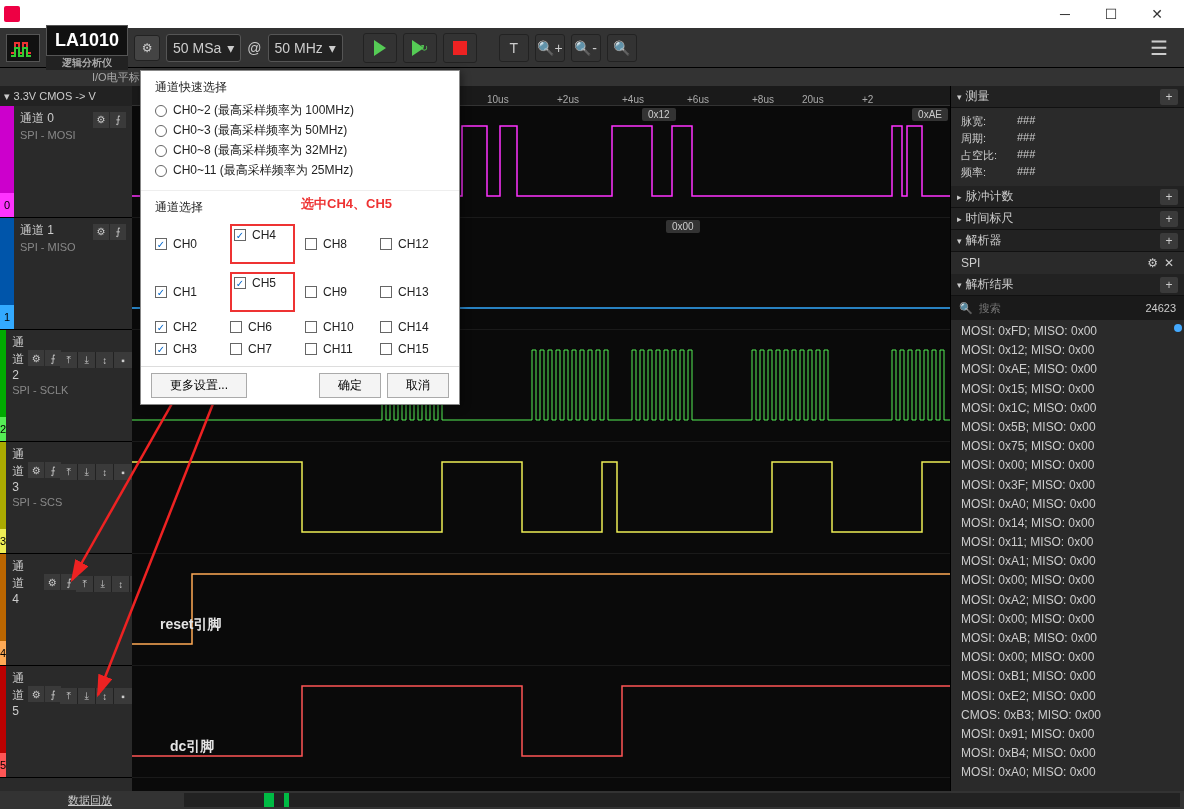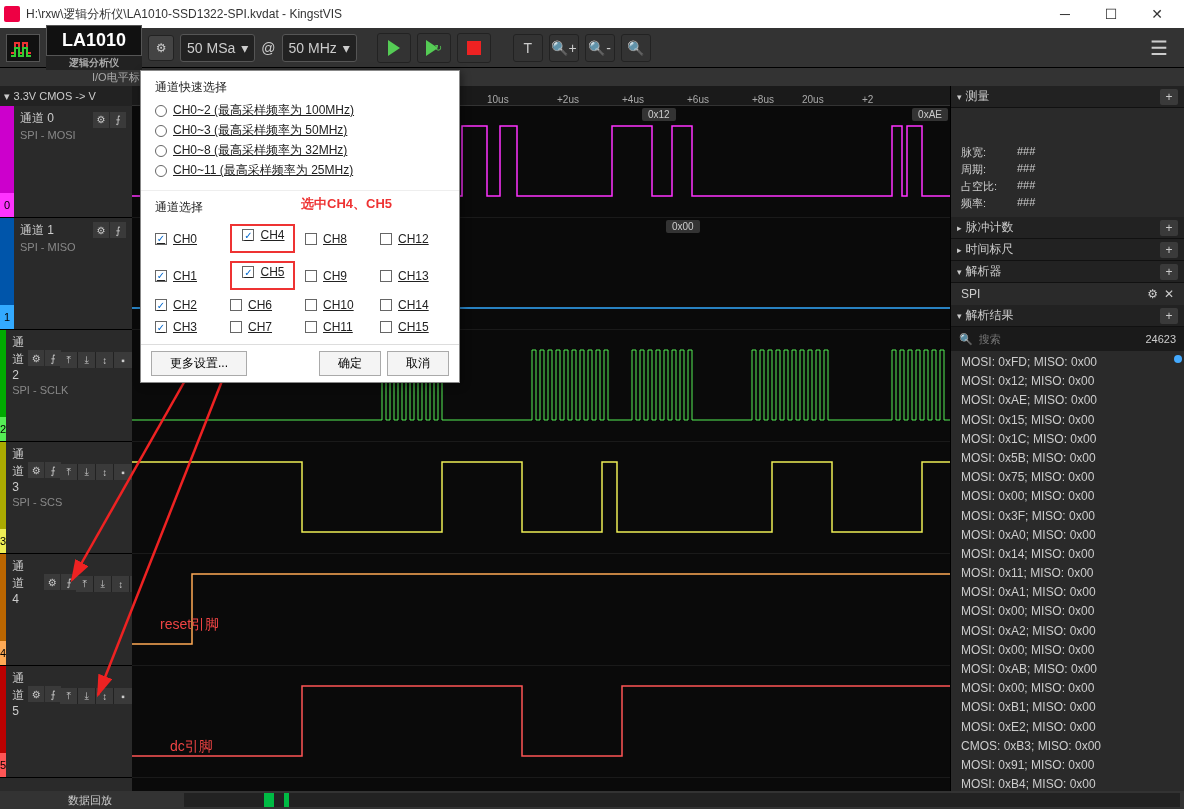--- a/index.html
+++ b/index.html
@@ -4,21 +4,21 @@
 <style>
 * { margin:0; padding:0; box-sizing:border-box; font-family:"Microsoft YaHei",Arial,sans-serif; }
 body { background:#1e1e1e; color:#ccc; width:1184px; height:809px; overflow:hidden; font-size:12px; position:relative; }
 .titlebar { height:28px; background:#fff; display:flex; align-items:center; padding:0 4px; color:#333; }
 .titlebar .icon { width:16px; height:16px; background:#e04; border-radius:2px; margin-right:6px; }
 .titlebar-controls { margin-left:auto; display:flex; }
 .titlebar-controls div { width:46px; height:28px; display:flex; align-items:center; justify-content:center; font-size:14px; }
 .toolbar { height:40px; background:#333; display:flex; align-items:center; padding:0 6px; gap:6px; border-bottom:1px solid #000; }
 .logo-box { width:34px; height:28px; background:#111; border:1px solid #555; display:flex; align-items:center; justify-content:center; }
 .logo-box svg { width:26px; height:20px; }
-.device-label { background:#111; padding:4px 15px; font-size:18px; font-weight:bold; color:#fff; border:1px solid #555; }
+.device-label { background:#111; padding:4px 8px; font-size:18px; font-weight:bold; color:#fff; border:1px solid #555; }
 .gear-btn { width:26px; height:26px; background:#444; border:1px solid #222; display:flex; align-items:center; justify-content:center; border-radius:3px; }
 .dropdown { height:28px; background:#222; border:1px solid #555; display:flex; align-items:center; padding:0 6px; font-size:14px; border-radius:3px; }
 .dropdown::after { content:"▾"; margin-left:6px; }
 .at-sym { font-size:14px; }
 .play-btn { width:34px; height:30px; background:#333; border:1px solid #222; display:flex; align-items:center; justify-content:center; border-radius:3px; }
 .tri-green { width:0; height:0; border-left:12px solid #5c5; border-top:8px solid transparent; border-bottom:8px solid transparent; }
 .stop-btn { width:34px; height:30px; background:#333; border:1px solid #222; display:flex; align-items:center; justify-content:center; border-radius:3px; }
 .stop-sq { width:14px; height:14px; background:#e22; }
 .tool-btn { width:30px; height:28px; background:#333; border:1px solid #222; display:flex; align-items:center; justify-content:center; border-radius:3px; font-size:14px; }
 .menu-icon { margin-left:auto; font-size:20px; padding:0 10px; }
@@ -45,59 +45,58 @@
 .ruler { height:20px; background:#1a1a1a; display:flex; align-items:flex-end; font-size:10px; color:#aaa; position:relative; border-bottom:1px solid #333; }
 .ruler span { position:absolute; }
 .wave-row { height:112px; position:relative; border-bottom:1px solid #1a1a1a; }
 .wave-row svg { width:100%; height:100%; }
 .wave-label { position:absolute; top:2px; background:#333; padding:1px 6px; font-size:10px; border-radius:2px; }
 
 .right-col { width:234px; background:#2a2a2a; border-left:1px solid #000; display:flex; flex-direction:column; }
 .panel-header { height:22px; background:#222; display:flex; align-items:center; padding:0 6px; font-size:12px; border-bottom:1px solid #111; }
 .panel-header .tri { margin-right:4px; font-size:9px; }
 .panel-header .plus { margin-left:auto; width:18px; height:16px; background:#3a3a3a; display:flex; align-items:center; justify-content:center; border-radius:2px; }
-.measure-body { padding:4px 10px; font-size:11px;margin-top:31px; }
+.measure-body { padding:4px 10px; font-size:11px; }
 .measure-body div { display:flex; margin:2px 0; }
 .measure-body .lbl { width:56px; color:#ccc; }
 .parser-row { padding:4px 10px; display:flex; align-items:center; font-size:12px; }
 .parser-row .ctrls { margin-left:auto; display:flex; gap:6px; }
 .search-row { height:24px; background:#1a1a1a; display:flex; align-items:center; padding:0 8px; font-size:11px; }
 .search-row input { background:transparent; border:none; color:#ccc; flex:1; outline:none; font-size:11px; }
 .results { flex:1; overflow:hidden; font-size:12px; padding:2px 10px; line-height:1.6; position:relative; }
 .results .scroll-dot { position:absolute; right:2px; top:4px; width:8px; height:8px; background:#4af; border-radius:50%; }
 
-.bottom-bar { height:18px; background:#333; display:flex; align-items:center; font-size:11px; }
+.bottom-bar { height:18px; background:#333; display:flex; align-items:center; font-size:11px;text-decoration:underline; }
 .bottom-play-lbl { width:180px; text-align:center; color:#ccc; }
 .bottom-scrub { flex:1; height:14px; background:#222; margin:0 4px; position:relative; }
 .bottom-scrub .seg { position:absolute; top:0; height:14px; background:#0b4; }
 
 .dialog { position:absolute; left:140px; top:70px; width:320px; background:#fff; color:#222; border:1px solid #888; box-shadow:2px 2px 8px rgba(0,0,0,0.4); font-size:12px; z-index:10; }
 .dialog-sec { padding:8px 14px; }
 .dialog-title { margin-bottom:6px; }
-.radio-row,.check-row { display:flex; align-items:center; margin:3px 0; gap:6px;text-decoration:underline; }
+.radio-row,.check-row { display:flex; align-items:center; margin:3px 0; gap:6px; }
 .radio { width:12px; height:12px; border:1px solid #666; border-radius:50%; }
 .check { width:12px; height:12px; border:1px solid #666; display:flex; align-items:center; justify-content:center; font-size:10px; }
 .check.on::after { content:"✓"; color:#06c; }
 .ch-grid { display:grid; grid-template-columns:repeat(4,1fr); gap:4px 10px; }
 .ch-grid .check-row { margin:2px 0; }
-.red-box { border:2px solid #e33; padding:2px 0 9px 2px; margin:-2px 0 -2px -2px;justify-content:center; }
+.red-box { border:2px solid #e33; padding:2px 0 20px 2px; margin:-2px 0 -2px -2px; }
 .dialog-annot { position:absolute; color:#e33; font-weight:bold; font-size:13px; left:254px; top:156px; }
 .dialog-btns { display:flex; gap:6px; padding:6px 10px; border-top:1px solid #ddd;align-items:center; }
 .dialog-btns button { padding:3px 18px; background:#f4f4f4; border:1px solid #aaa; font-size:12px; }
 .more-btn { padding:3px 10px; background:#f4f4f4; border:1px solid #aaa; font-size:12px; }
 
 .arrow { position:absolute; z-index:5; pointer-events:none; }
-.red-text { position:absolute; color:#ef4444; font-size:14px; font-weight:normal; z-index:5; }
+.red-text { position:absolute; color:#e5e5e5; font-size:14px; font-weight:bold; z-index:5; }
 </style>
 </head>
 <body>
 
 <div class="titlebar">
   <div class="icon"></div>
-  <span>H:\rxw\逻辑分析仪\LA1010-SSD1322-SPI.kvdat - KingstVIS</span>
   <div class="titlebar-controls">
     <div>─</div>
     <div>☐</div>
     <div>✕</div>
   </div>
 </div>
 
 <div class="toolbar">
   <div class="logo-box">
     <svg viewBox="0 0 26 20">
@@ -165,21 +164,21 @@
       </div>
       <div class="ch-proto">SPI - MOSI</div>
     </div>
   </div>
   <div class="ch-block">
     <div class="ch-color">
             <div class="ch-color-top" style="background:#05a"></div>
             <div class="ch-color-bot" style="background:#3af">1</div>
           </div>
     <div class="ch-info" style="position:relative">
-      <div style="display:flex;align-items:flex-start;gap:0">
+      <div style="display:flex;align-items:center;gap:0">
         <div class="ch-name">通道 1</div>
         <div style="margin-left:auto;display:flex;gap:1px">
           <div style="width:16px;height:16px;background:#3a3a3a;display:flex;align-items:center;justify-content:center;font-size:10px">⚙</div>
           <div style="width:16px;height:16px;background:#3a3a3a;display:flex;align-items:center;justify-content:center;font-size:10px">⨍</div>
 
         </div>
       </div>
       <div class="ch-proto">SPI - MISO</div>
     </div>
   </div>

